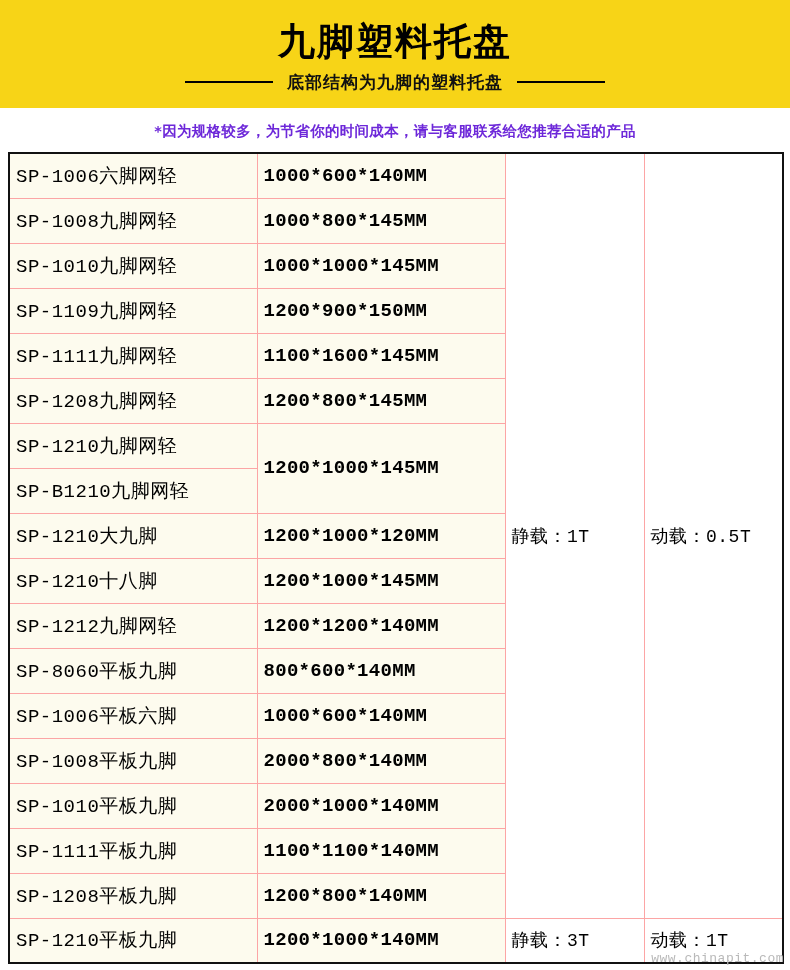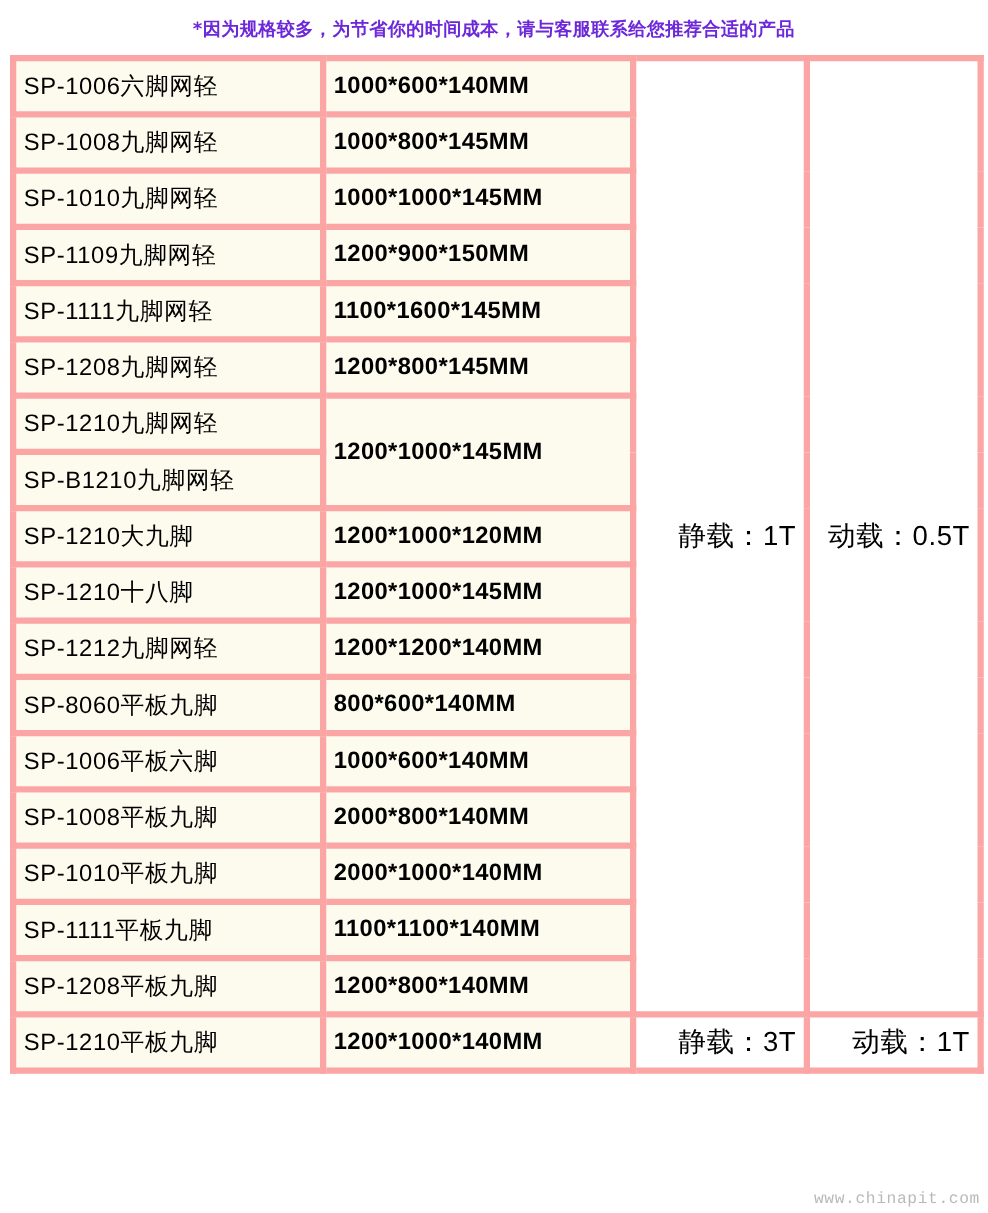--- a/index.html
+++ b/index.html
@@ -77,25 +77,25 @@
     box-sizing: border-box;
     width: 790px;
   }
   table.spec {
     border-collapse: collapse;
     width: 774px;
     table-layout: fixed;
     border: 2px solid #111111;
   }
   table.spec td {
-    border: 5px solid #fca5a5;
+    border: 1px solid #fca5a5;
     height: 45px;
     padding: 0 6px;
     box-sizing: border-box;
-    font-family: Liberation Sans, sans-serif;
+    font-family: Liberation Mono, monospace;
     color: #000000;
     vertical-align: middle;
     overflow: hidden;
     white-space: nowrap;
   }
   td.model {
     width: 248px;
     background: #fdfbee;
     font-size: 19px;
     text-align: left;
@@ -105,22 +105,22 @@
   td.size {
     width: 248px;
     background: #fdfbee;
     font-size: 19px;
     font-weight: bold;
     letter-spacing: 0.3px;
   }
   td.static-load, td.dynamic-load {
     width: 139px;
     background: #ffffff;
-    font-size: 22px;
-    text-align: right;
+    font-size: 18px;
+    text-align: left;
     letter-spacing: 0.5px;
   }
   td.merged-size {
     background: #fdfbee;
   }
   
   .watermark {
     position: absolute;
     right: 6px;
     bottom: 4px;
@@ -129,20 +129,28 @@
     color: #b9b9b9;
     letter-spacing: 0.5px;
     pointer-events: none;
   }
 </style>
 </head>
 <body>
 
 <div class="page">
 
+  <div class="banner">
+    <div class="banner-title">九脚塑料托盘</div>
+    <div class="banner-sub-wrap">
+      <div class="banner-rule"></div>
+      <div class="banner-subtitle">底部结构为九脚的塑料托盘</div>
+      <div class="banner-rule"></div>
+    </div>
+  </div>
 
   <div class="notice">*因为规格较多，为节省你的时间成本，请与客服联系给您推荐合适的产品</div>
 
   <div class="table-wrap">
     <table class="spec">
       <tbody>
         <tr>
           <td class="model">SP-1006六脚网轻</td>
           <td class="size">1000*600*140MM</td>
           <td class="static-load" rowspan="17">静载：1T</td>

